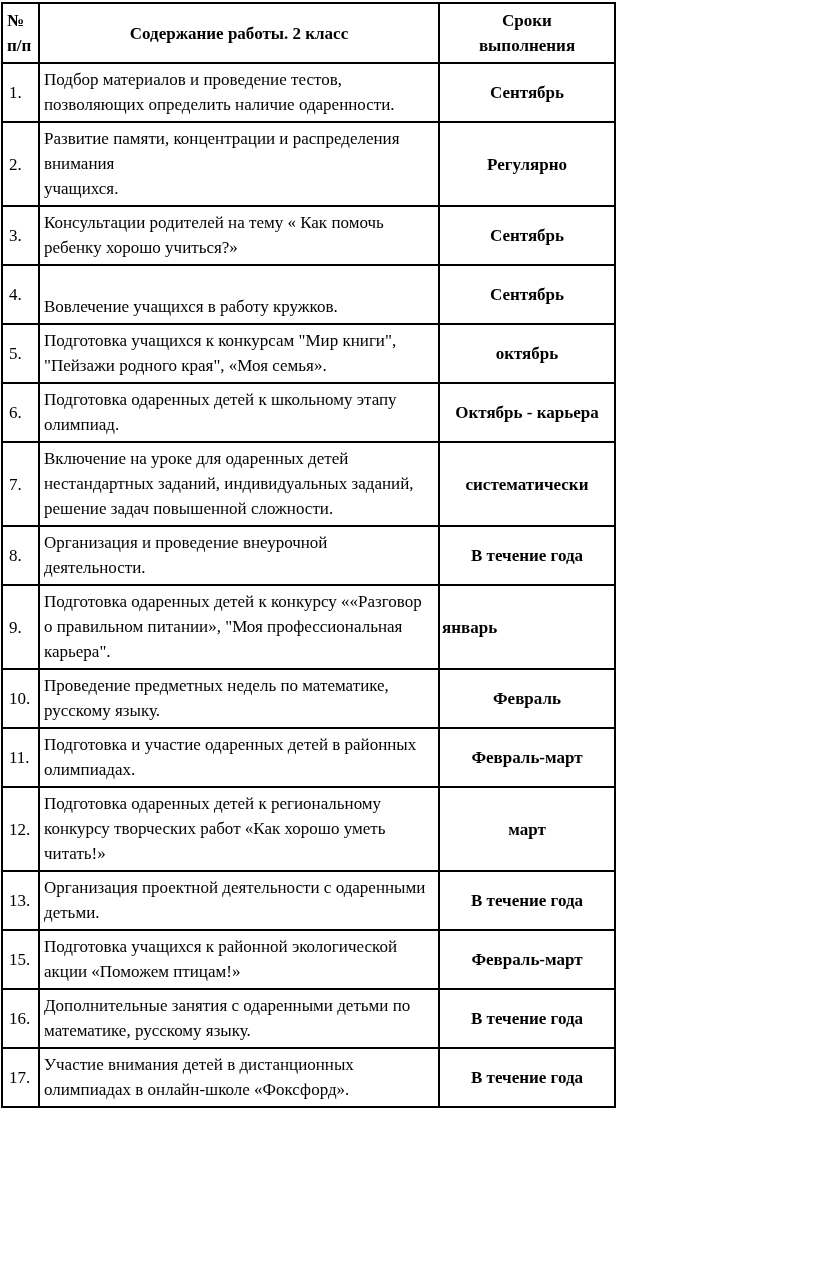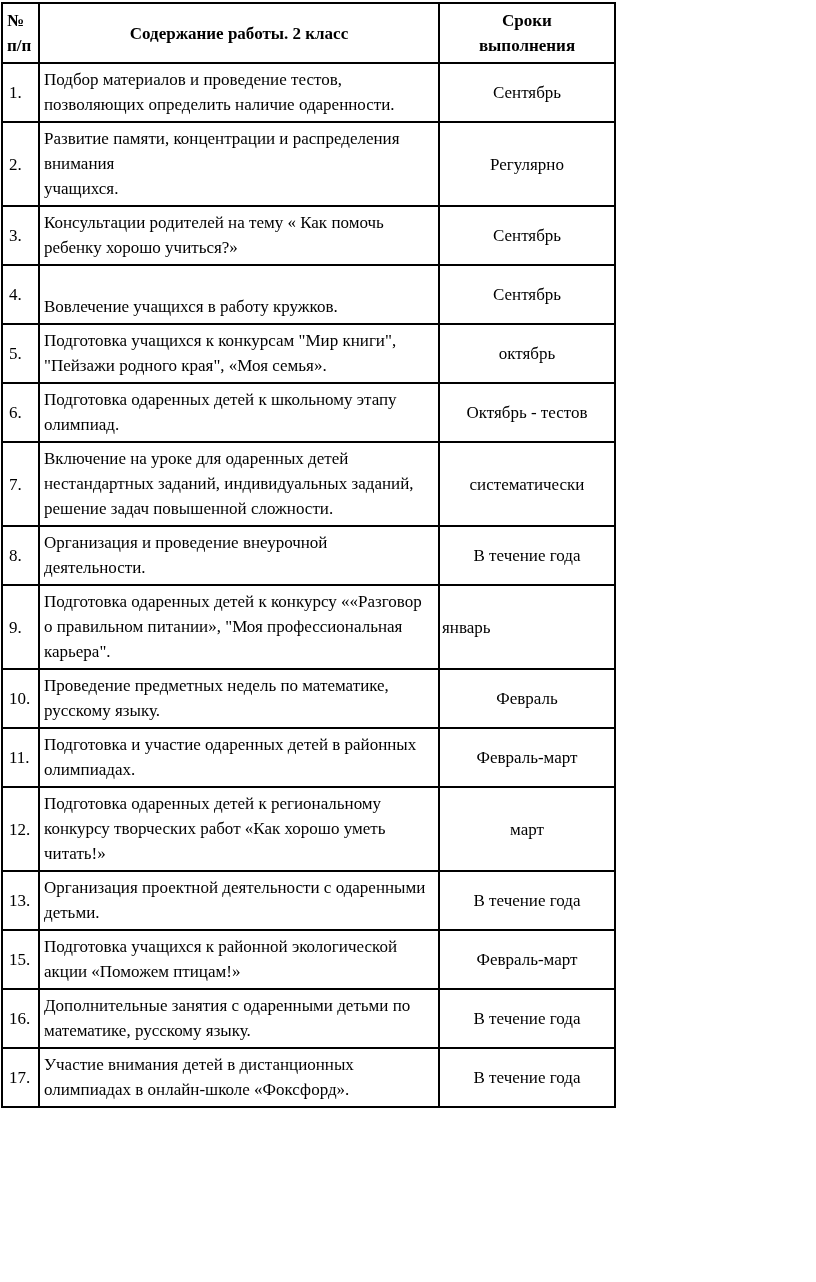--- a/index.html
+++ b/index.html
@@ -45,21 +45,21 @@
   td.num {
     text-align: left;
     padding: 3px 2px 3px 6px;
   }
   td.content {
     text-align: left;
     white-space: pre-line;
     padding: 3px 6px 4px 4px;
     margin-left: 28px;
   }
-  td.term { text-align: center; }
+  td.term { text-align: center; font-weight: bold; }
   td.term.shift-left {
     text-align: left;
     padding-left: 8px;
     text-indent: -6px;
   }
 </style>
 </head>
 <body>
 
 <div class="page">
@@ -101,21 +101,21 @@
           <td class="term">Сентябрь</td>
         </tr>
         <tr>
           <td class="num">5.</td>
           <td class="content">Подготовка учащихся к конкурсам "Мир книги", "Пейзажи родного края", «Моя семья».</td>
           <td class="term">октябрь</td>
         </tr>
         <tr>
           <td class="num">6.</td>
           <td class="content">Подготовка одаренных детей к школьному этапу олимпиад.</td>
-          <td class="term">Октябрь - тестов</td>
+          <td class="term">Октябрь - карьера</td>
         </tr>
         <tr>
           <td class="num">7.</td>
           <td class="content">Включение на уроке для одаренных детей нестандартных заданий, индивидуальных заданий, решение задач повышенной сложности.</td>
           <td class="term">систематически</td>
         </tr>
         <tr>
           <td class="num">8.</td>
           <td class="content">Организация и проведение внеурочной деятельности.</td>
           <td class="term">В течение года</td>

